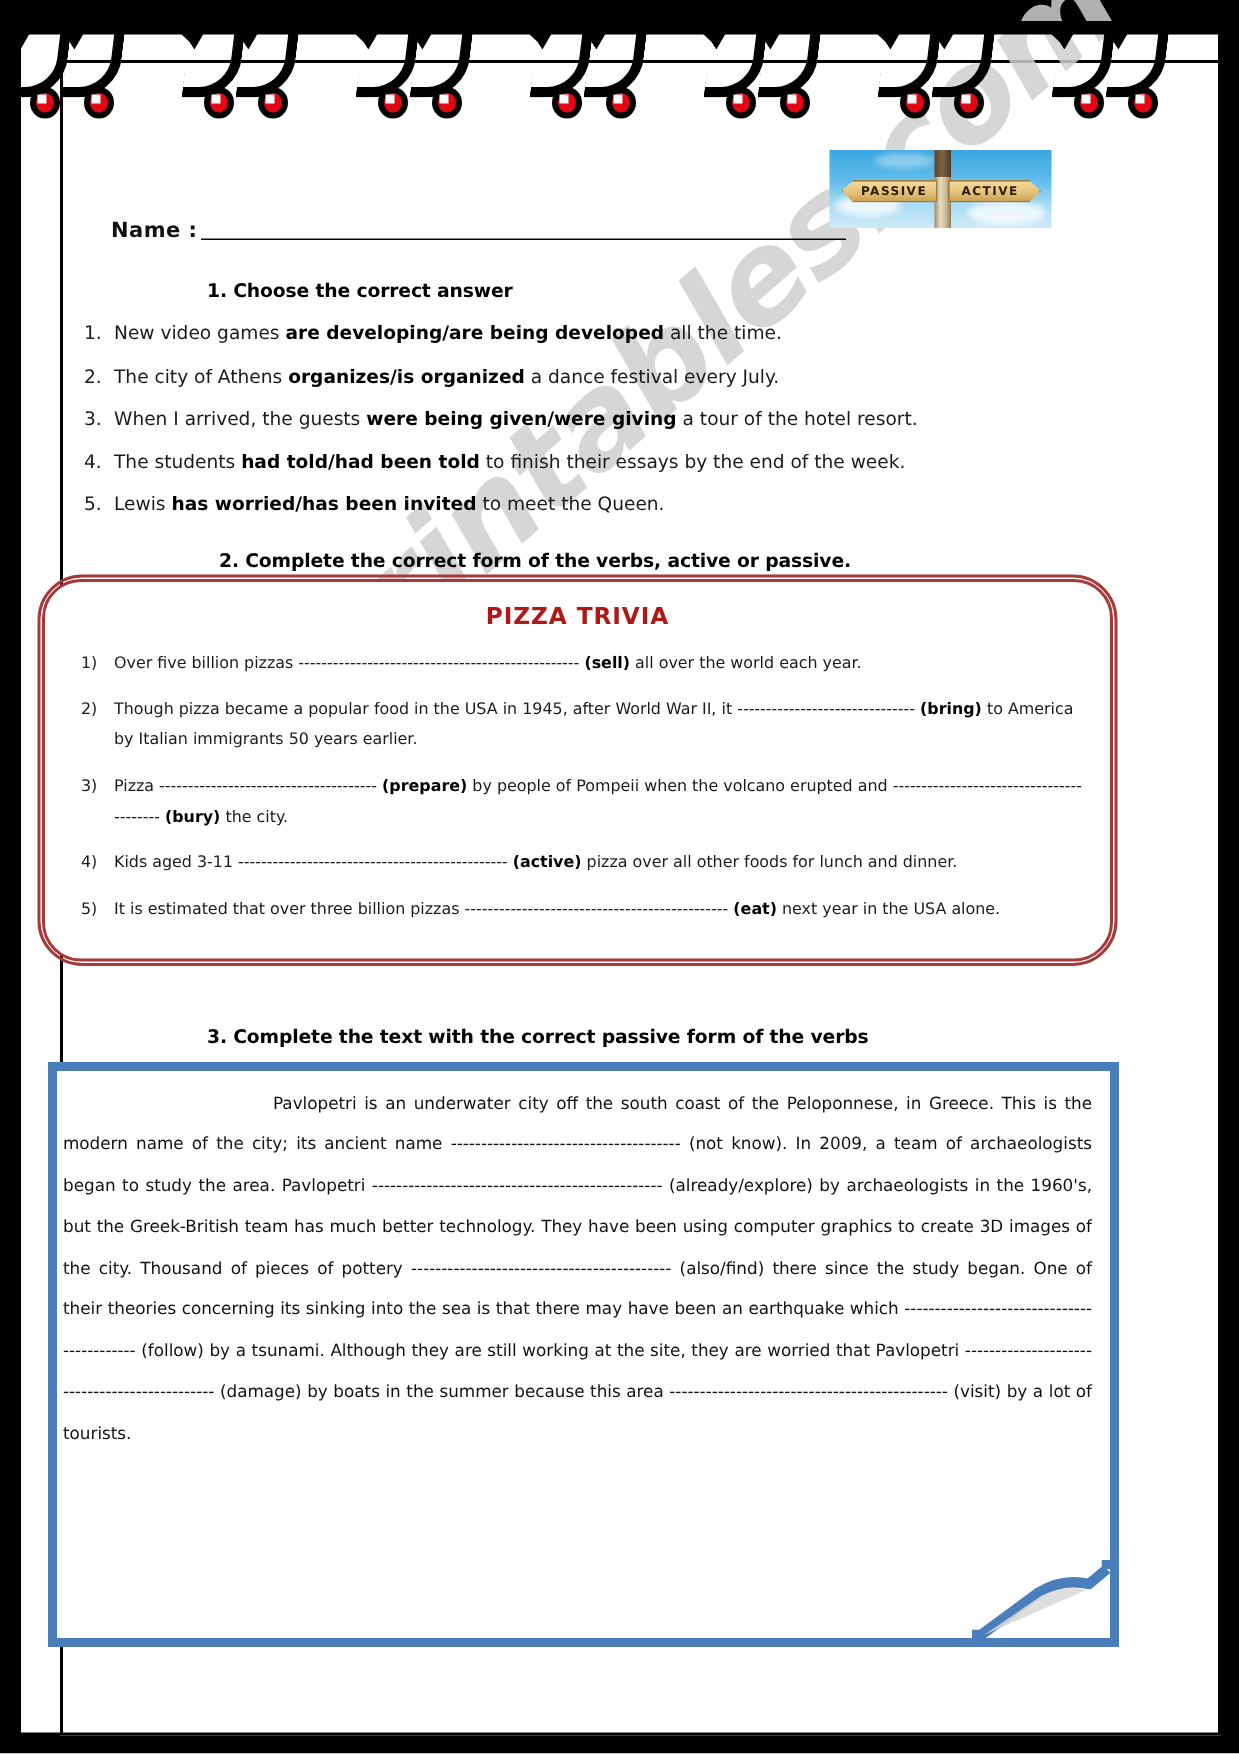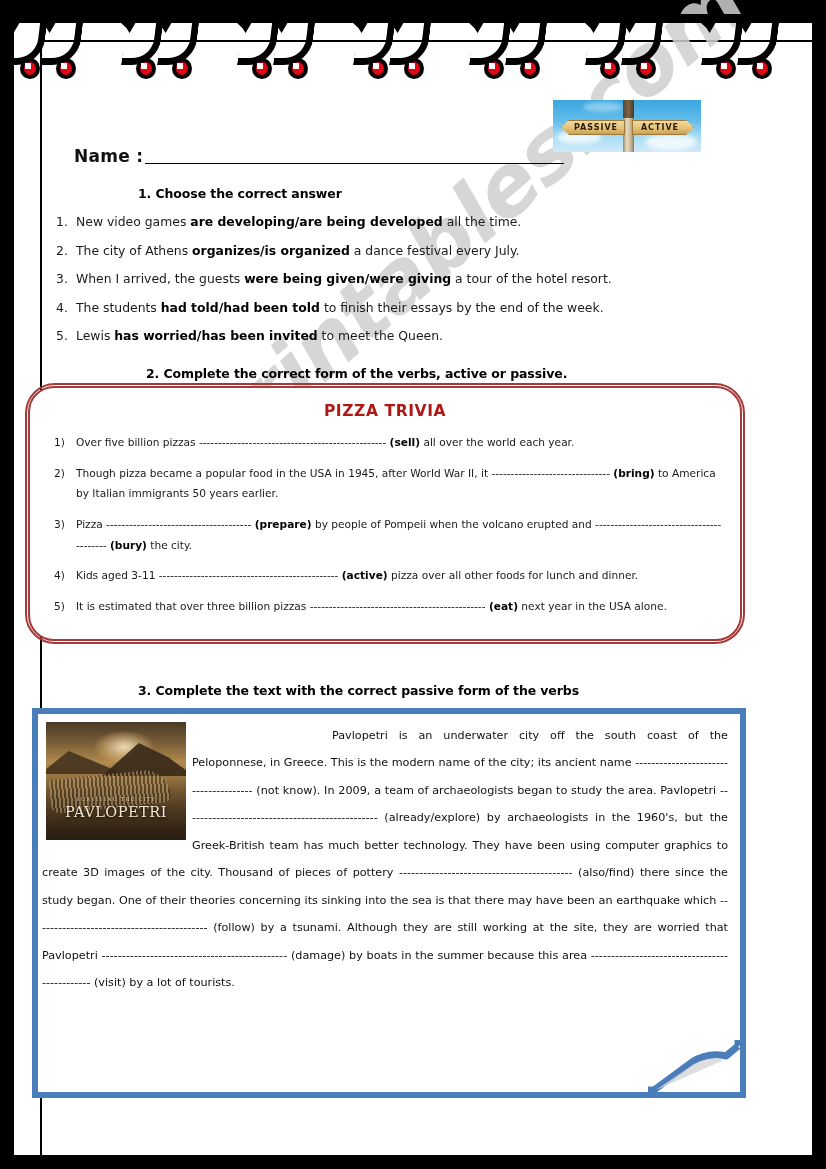--- a/index.html
+++ b/index.html
@@ -158,21 +158,21 @@
   
   #name-row {
     position: absolute;
     left: 46px; top: 118px;
     width: 490px;
     display: flex;
     align-items: flex-end;
     font-family: "DejaVu Sans", sans-serif;
   }
   #name-label {
-    font-size: 17px;
+    font-size: 14px;
     font-weight: bold;
     color: #111;
     white-space: nowrap;
     letter-spacing: 0.3px;
   }
   #name-line {
     flex: 1;
     height: 1px;
     border-bottom: 1.6px solid #000;
     margin-left: 2px;
@@ -480,29 +480,20 @@
         </div>
         <div class="pz-item">
           <span class="pz-num">5)</span>
           <span class="pz-text">It is estimated that over three billion pizzas ---------------------------------------------- <b>(eat)</b> next year in the USA alone.</span>
         </div>
       </div>
   </div>
 
   <div class="ex-heading" id="heading-3">3. Complete the text with the correct passive form of the verbs</div>
   <div id="blue-box">
-    <div id="pav-image">
-      <div id="pav-sun"></div>
-      <div class="pav-mountain" id="pav-m1"></div>
-      <div class="pav-mountain" id="pav-m2"></div>
-      <div id="pav-water"></div>
-      <div id="pav-ruins"></div>
-      <div id="pav-cap-small">SURVIVING THE CITY</div>
-      <div id="pav-cap-main">PAVLOPETRI</div>
-    </div>
     <div id="pav-text"><span>Pavlopetri is an underwater city off the south coast of the Peloponnese, in Greece. This is the modern name of the city; its ancient name -------------------------------------- (not know). In 2009, a team of archaeologists began to study the area. Pavlopetri ------------------------------------------------ (already/explore) by archaeologists in the 1960's, but the Greek-British team has much better technology. They have been using computer graphics to create 3D images of the city. Thousand of pieces of pottery ------------------------------------------- (also/find) there since the study began. One of their theories concerning its sinking into the sea is that there may have been an earthquake which ------------------------------------------- (follow) by a tsunami. Although they are still working at the site, they are worried that Pavlopetri ---------------------------------------------- (damage) by boats in the summer because this area ---------------------------------------------- (visit) by a lot of tourists.</span></div>
     <svg id="page-curl" viewBox="0 0 96 56">
       <path d="M6 50 L44 22 Q60 12 78 16 L90 6" fill="none" stroke="#4a7ebb" stroke-width="7" stroke-linejoin="round"></path>
       <path d="M8 50 L46 24 Q62 16 76 20 Z" fill="#d8d8d8" opacity="0.85"></path>
       <path d="M90 6 L90 0" stroke="#4a7ebb" stroke-width="7"></path>
       <path d="M0 50 L8 50" stroke="#4a7ebb" stroke-width="7"></path>
     </svg>
   </div>
 
 </div>

